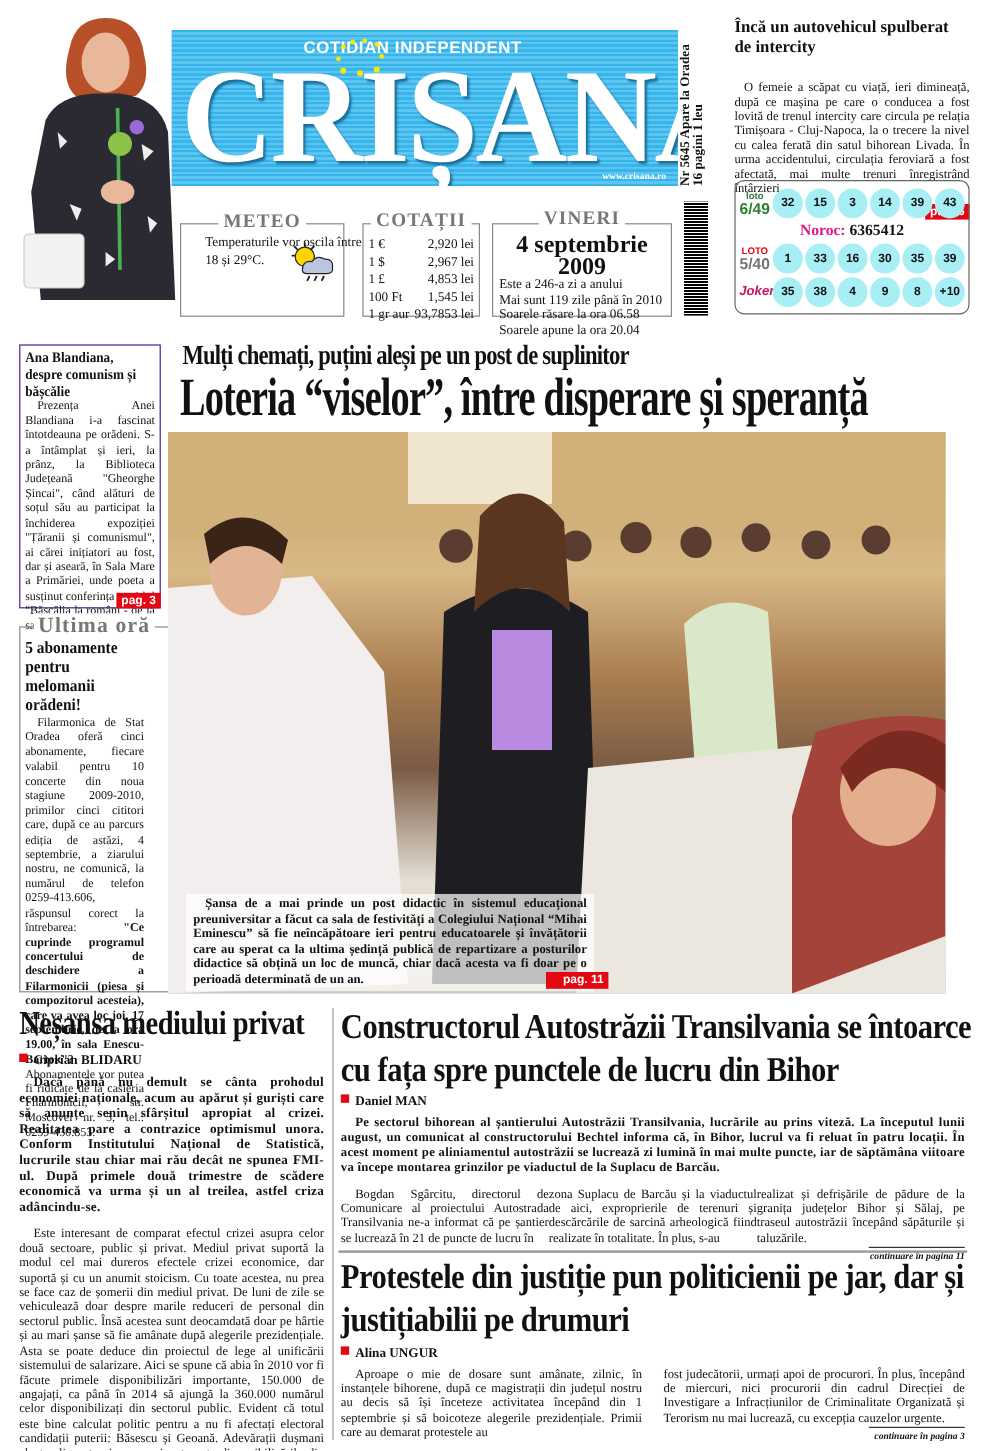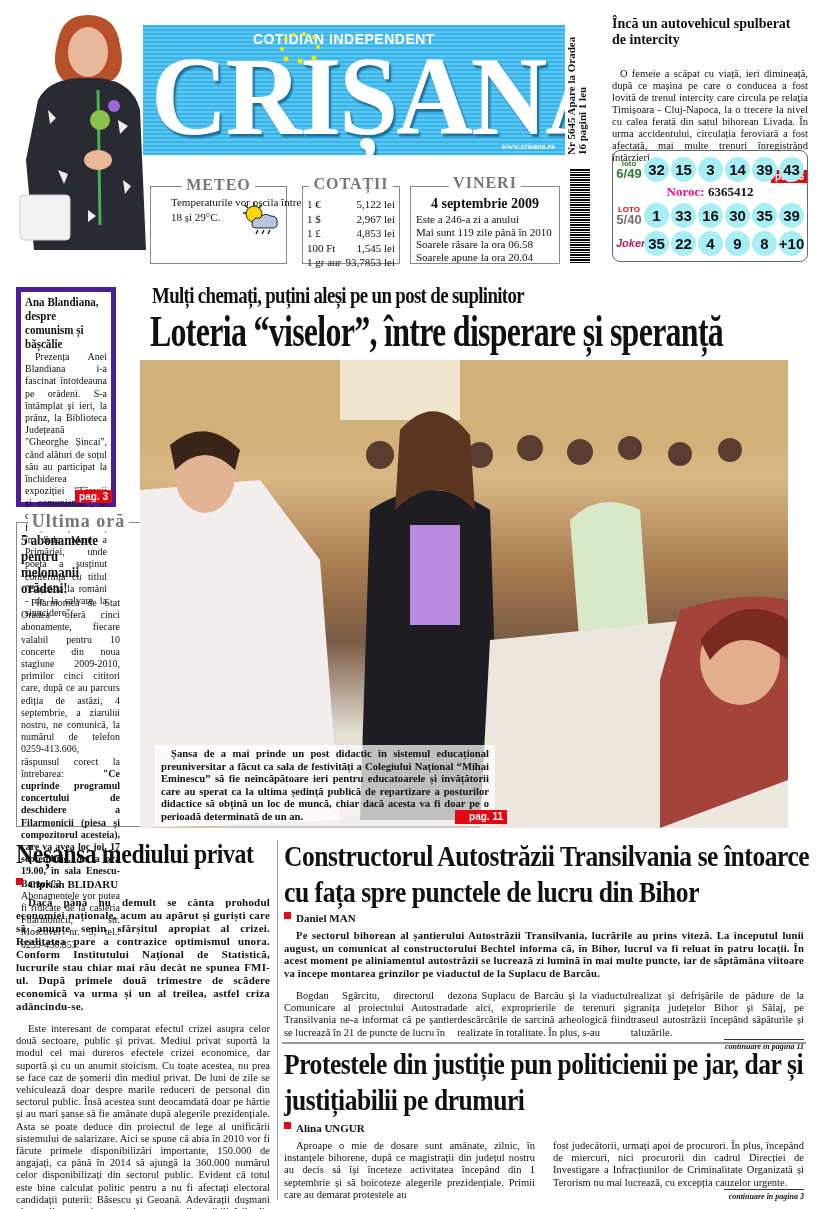--- a/index.html
+++ b/index.html
@@ -19,36 +19,36 @@
 .box{border:1px solid #888;background:#fff}
 .box-title{position:absolute;top:-10px;left:0;right:0;text-align:center;font-weight:bold;font-size:16px;color:#777;letter-spacing:1px}
 .box-title span{background:#fff;padding:0 4px}
 .meteo{left:150px;top:186px;width:137px;height:78px;font-size:11px;line-height:15px;padding:8px 4px 0 20px}
 .meteo .txt{width:88px}
 .meteo .full{white-space:nowrap}
 .sun{position:absolute;right:6px;top:14px;width:40px;height:36px}
 .cotatii{left:302px;top:186px;width:98px;height:78px;font-size:11px;line-height:14.5px;padding:10px 4px 0 4px}
 .cotatii .row{display:flex;justify-content:space-between}
 .vineri{left:410px;top:186px;width:150px;height:78px;font-size:11px;line-height:12.5px;padding:8px 5px 0 5px}
-.vineri .date{font-weight:bold;font-size:14px;text-align:center;line-height:18px}
+.vineri .date{font-weight:bold;font-size:20px;text-align:center;line-height:18px}
 
 .tr-story{left:612px;top:16px;width:196px}
 .tr-title{font-weight:bold;font-size:14px;line-height:16px}
 .tr-body{font-size:10.5px;line-height:12px;text-indent:8px;text-align:justify;margin-top:20px}
 .pag{display:inline-block;background:#e30613;color:#fff;font-family:"Liberation Sans",sans-serif;font-weight:bold;font-size:10px;padding:1px 4px}
 
 .lotto{left:612px;top:150px;width:196px;height:112px;border:1px solid #666;border-radius:8px;padding:4px 3px}
 .lrow{display:flex;align-items:center;height:28px}
 .llogo{width:26px;font-family:"Liberation Sans",sans-serif;font-weight:bold;font-size:10px;line-height:10px;text-align:center}
 .balls{display:flex;gap:2px;margin-left:2px}
-.ball{width:25px;height:25px;border-radius:50%;background:#a8eef5;font-family:"Liberation Sans",sans-serif;font-weight:bold;font-size:15px;display:flex;align-items:center;justify-content:center}
+.ball{width:25px;height:25px;border-radius:50%;background:#a8eef5;font-family:"Liberation Sans",sans-serif;font-weight:bold;font-size:10px;display:flex;align-items:center;justify-content:center}
 .noroc{text-align:center;font-weight:bold;font-size:13px;height:18px;line-height:18px}
 .noroc .lbl{color:#e0188a}
 
-.blandiana{left:16px;top:287px;width:100px;height:220px;border:5px solid #4c1d95;padding:3px 4px}
+.blandiana{left:16px;top:287px;width:118px;height:220px;border:1px solid #4c1d95;padding:3px 4px}
 .lc-title{font-family:"Liberation Serif",serif;font-weight:bold;font-size:12px;line-height:14px;transform:scaleX(0.92);transform-origin:left}
 .lc-body{font-size:10px;line-height:12.2px;text-align:justify;text-indent:10px}
 .pagtag{position:absolute;right:-1px;bottom:-1px}
 .ultima{left:16px;top:522px;width:125px;height:305px;border:1px solid #888;padding:10px 20px 3px 4px}
 .ultima .box-title{font-size:18px;top:-12px}
 
 .kicker{left:152px;top:283px;font-family:"Liberation Serif",serif;font-weight:bold;font-size:23px;letter-spacing:-0.8px;transform:scaleX(0.82);transform-origin:left;white-space:nowrap}
 .headline{left:150px;top:306px;font-weight:bold;font-size:45px;letter-spacing:-1px;transform:scaleX(0.71);transform-origin:left;white-space:nowrap;line-height:50px}
 
 .photo{left:140px;top:360px;width:648px;height:468px;overflow:hidden;background:linear-gradient(180deg,#c9a46a 0%,#d8b885 25%,#a67a4e 45%,#7a5b45 60%,#e6e0d5 80%,#cfc8bc 100%)}
@@ -124,21 +124,21 @@
         <line x1="24" y1="29" x2="22" y2="33"></line>
         <line x1="30" y1="29" x2="28" y2="33"></line>
       </g>
   </svg>
 </div>
 
 <div class="abs box cotatii">
   <div class="box-title"><span>COTAȚII</span></div>
   <div class="row">
       <span>1 €</span>
-      <span>5,122 lei</span>
+      <span>2,920 lei</span>
     </div>
   <div class="row">
       <span>1 $</span>
       <span>2,967 lei</span>
     </div>
   <div class="row">
       <span>1 £</span>
       <span>4,853 lei</span>
     </div>
   <div class="row">
@@ -193,21 +193,21 @@
       <div class="ball">16</div>
       <div class="ball">30</div>
       <div class="ball">35</div>
       <div class="ball">39</div>
     </div>
   </div>
   <div class="lrow">
     <div class="llogo" style="font-family:Liberation Sans, sans-serif;font-style:italic;color:#c2185b;font-size:11px">Joker</div>
     <div class="balls">
       <div class="ball">35</div>
-      <div class="ball">22</div>
+      <div class="ball">38</div>
       <div class="ball">4</div>
       <div class="ball">9</div>
       <div class="ball">8</div>
       <div class="ball">+10</div>
     </div>
   </div>
 </div>
 
 <div class="abs blandiana">
   <div class="lc-title">Ana Blandiana, despre comunism și bășcălie</div>

